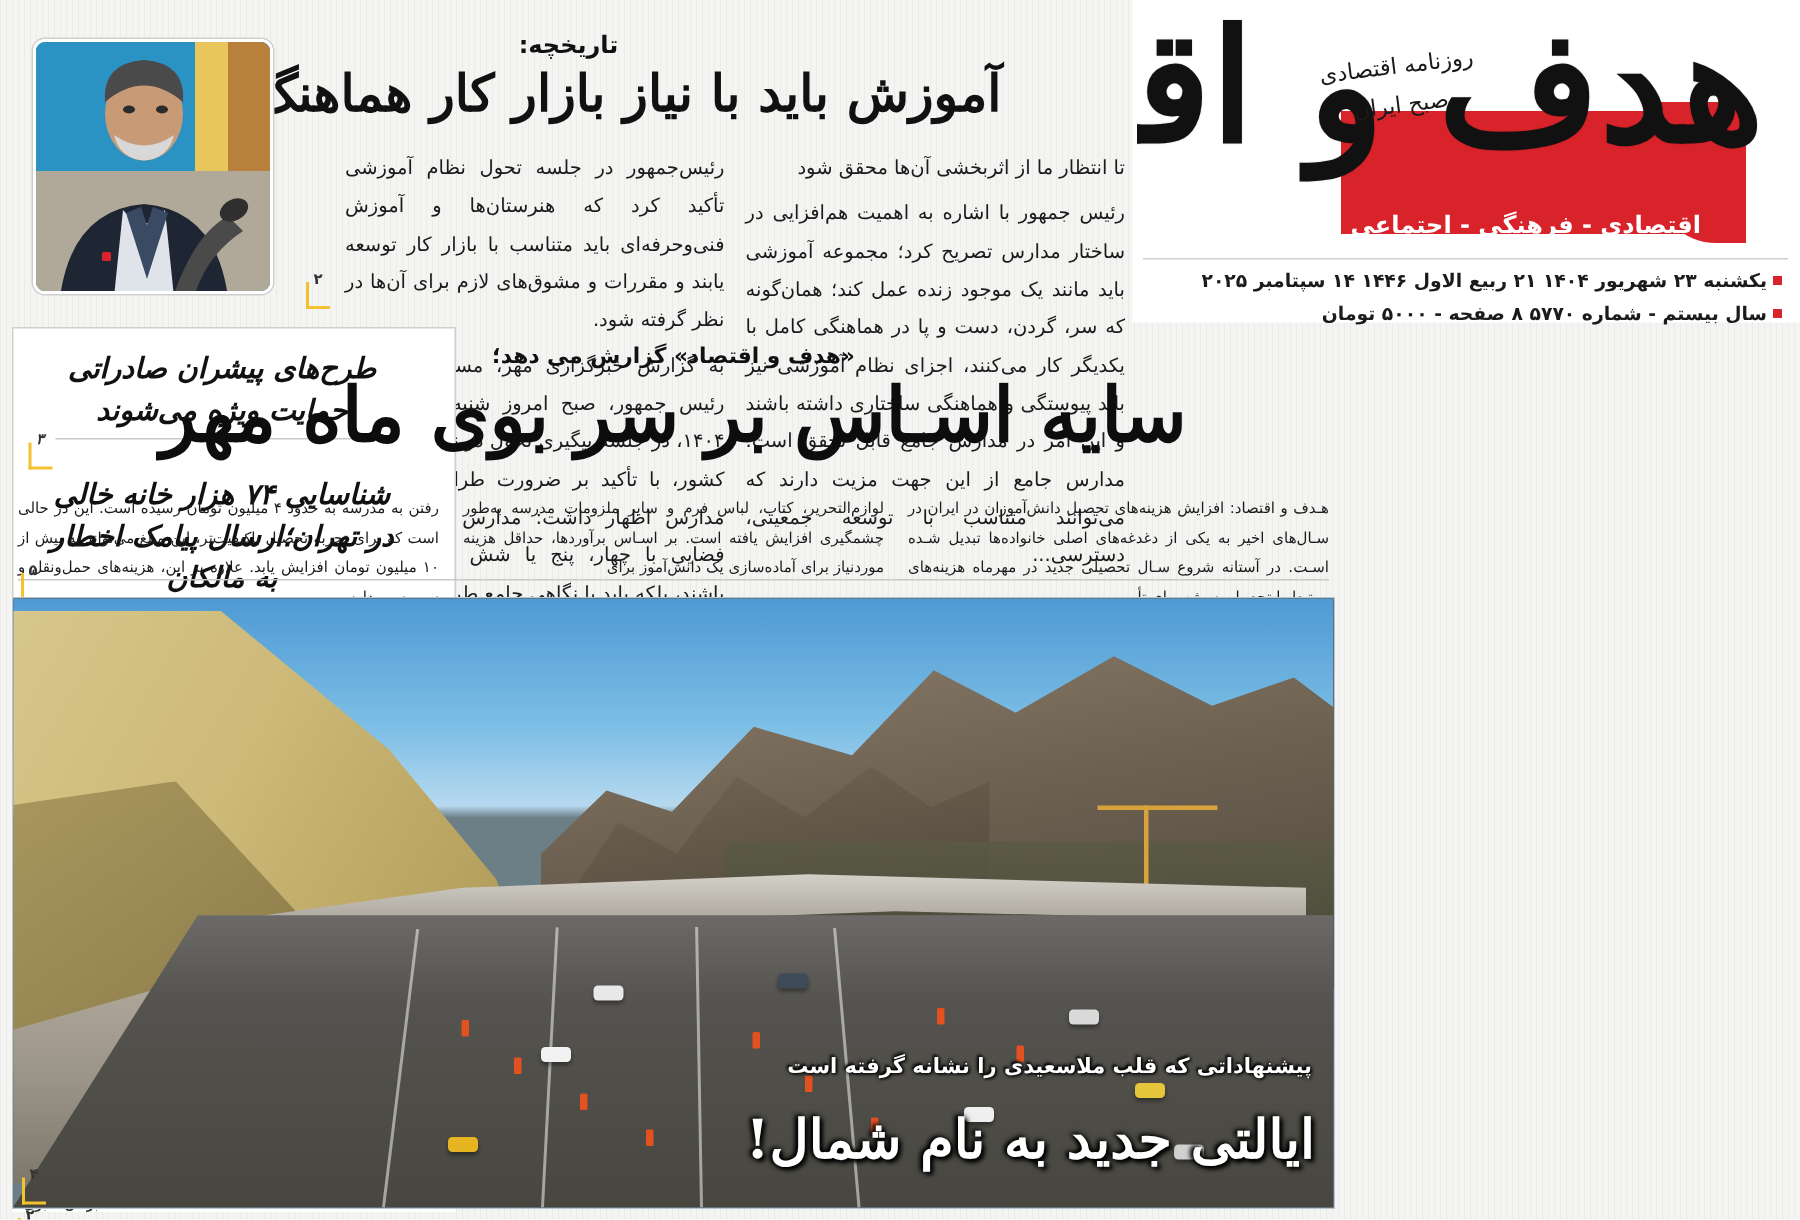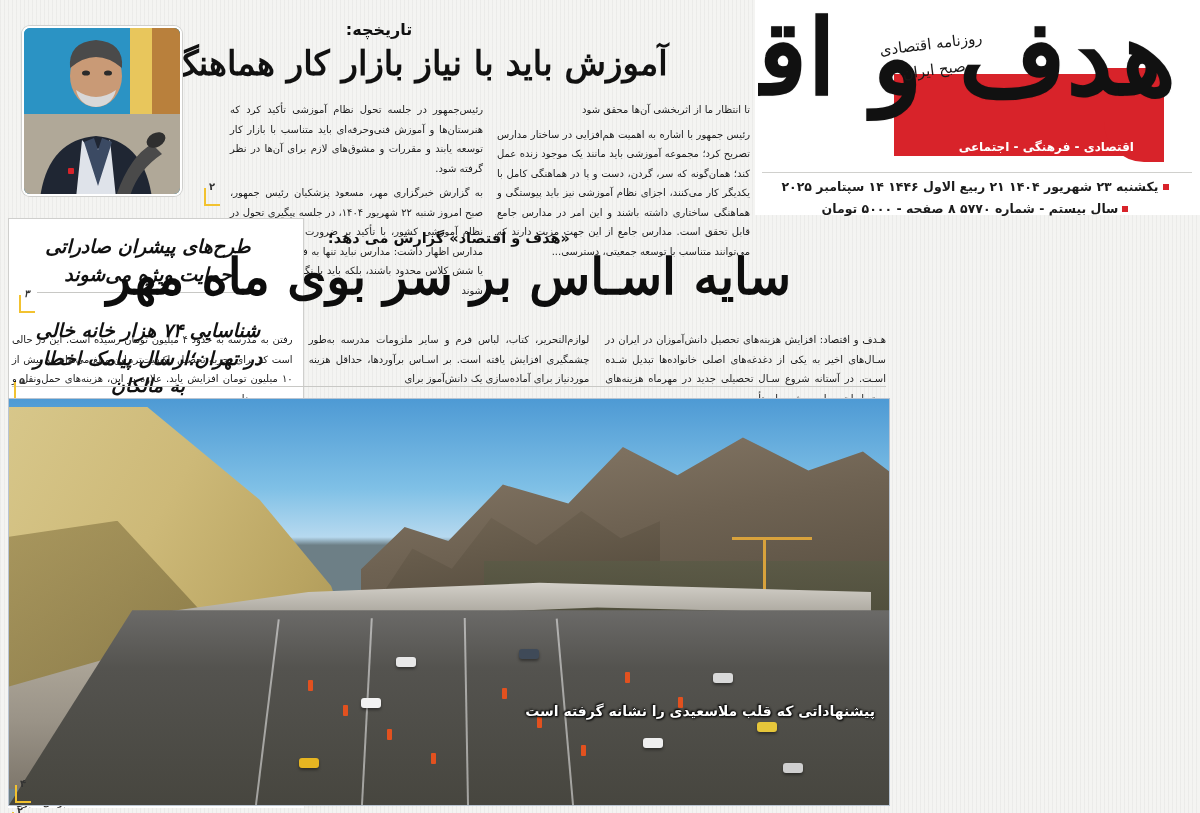--- a/index.html
+++ b/index.html
@@ -64,34 +64,33 @@
     width: 400px; text-align: left;
     font-family: "DejaVu Serif", "Liberation Serif", serif;
     font-size: 104px; font-weight: bold;
     color: #111; line-height: 1;
     white-space: nowrap;
     direction: rtl;
     text-shadow: 0 0 1px rgba(0,0,0,0.25);
   }
   .logo-tagline-red {
     position: absolute; right: 62px; top: 138px;
-    font-size: 12px; font-weight: bold; color: #ffffff;
+    font-size: 16px; font-weight: bold; color: #ffffff;
     letter-spacing: 0.5px;
   }
   .logo-sub {
     position: absolute; right: 212px; top: 30px;
     text-align: center;
     font-family: "DejaVu Serif", "Liberation Serif", serif;
     font-size: 15px; color: #1a1a1a; line-height: 1.7;
     transform: rotate(-7deg);
   }
   .dateline {
     position: absolute; right: 8px; top: 176px;
     width: 430px;
-    text-align: center;
     font-size: 12.5px; font-weight: bold; color: #1b1b1b;
     line-height: 1.75;
   }
   .dateline .sq {
     display: inline-block; width: 6px; height: 6px;
     background: #d8232a; margin: 0 4px 1px 4px;
     vertical-align: middle;
   }
   .dateline-rule {
     position: absolute; right: 8px; top: 172px;
@@ -126,21 +125,21 @@
     background: linear-gradient(180deg,#2b93c4 0%, #2b93c4 46%, #b9b1a4 46%, #a79e90 100%);
   }
   .lead-body {
     position: absolute; top: 96px; right: 0;
     width: 520px;
     display: flex; gap: 14px;
     direction: rtl;
   }
   .lead-col {
     flex: 1;
-    font-size: 10px; line-height: 1.95;
+    font-size: 13px; line-height: 1.95;
     color: #1b1b1b; text-align: justify;
   }
   .lead-col p { margin-bottom: 5px; }
   .lead-pagebadge {
     position: absolute; top: 178px; left: 196px;
   }
 
   
   .pagebadge {
     position: relative; width: 22px; height: 24px;
@@ -572,20 +571,21 @@
     <div class="hero-car" style="left:40%; bottom:24%; background:#f2f2f2;"></div>
     <div class="hero-car" style="left:33%; bottom:9%; background:#e6b521;"></div>
     <div class="hero-car" style="left:58%; bottom:36%; background:#3f4a58;"></div>
     <div class="hero-car" style="left:80%; bottom:30%; background:#d9d9d9;"></div>
     <div class="hero-car" style="left:85%; bottom:18%; background:#e6c63a;"></div>
     <div class="hero-car" style="left:88%; bottom:8%; background:#cfcfcf;"></div>
     <div class="hero-car" style="left:72%; bottom:14%; background:#efefef;"></div>
 
     <div class="hero-overlay"></div>
     <div class="hero-cap-kicker">پیشنهاداتی که قلب ملاسعیدی را نشانه گرفته است</div>
+    <div class="hero-cap-head">ایالتی جدید به نام شمال!</div>
     <div class="hero-badge">
       <div class="pagebadge">
         <span class="num">۴</span>
       </div>
     </div>
   </div>
 
 </div>
 
 </body></html>

